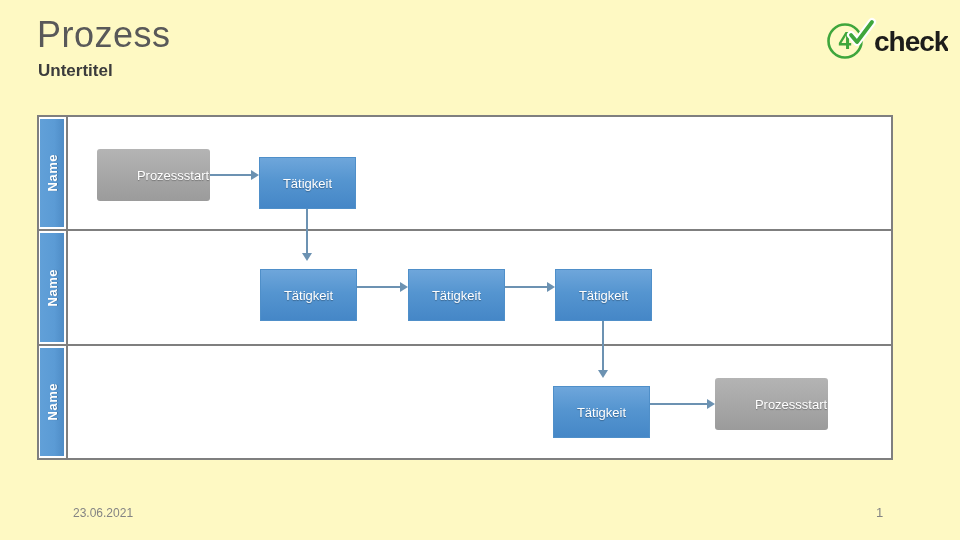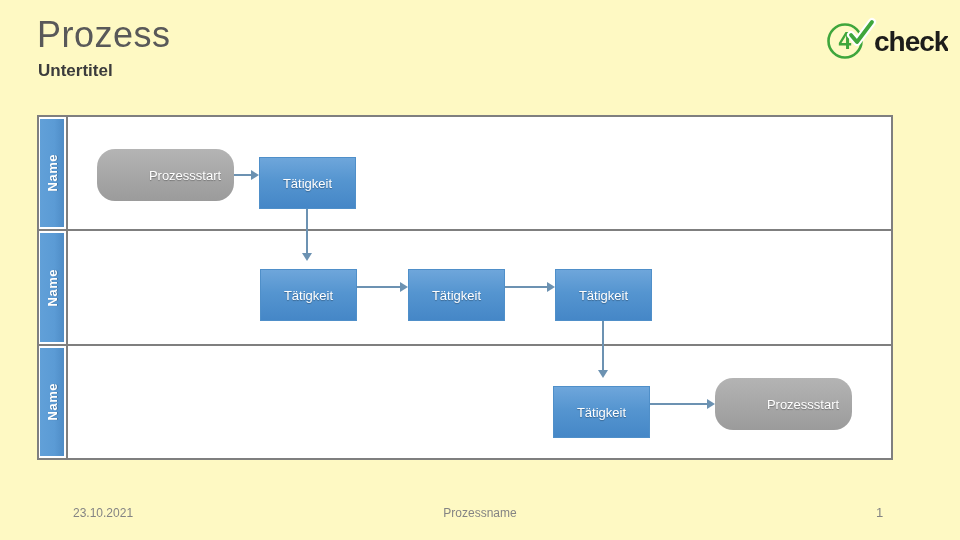--- a/index.html
+++ b/index.html
@@ -31,21 +31,21 @@
     text-shadow:0 1px 1px rgba(0,0,0,0.25);
   }
   .lane-content { flex:1; }
 
   
   .node {
     position:absolute; display:flex; align-items:center; justify-content:center;
     color:#ffffff; font-size:13px; text-shadow:0 1px 1px rgba(0,0,0,0.3); z-index:3;
   }
   .node-start {
-    width:137px; height:52px; border-radius:18px;
+    width:113px; height:52px; border-radius:3px;
     background:linear-gradient(180deg,#b4b4b4 0%,#a6a6a6 55%,#9b9b9b 100%);
     padding-left:39px;
   }
   .node-task {
     width:97px; height:52px;
     background:linear-gradient(180deg,#6ea6db 0%,#5595d0 45%,#4587c7 100%);
     border:1px solid #4f8fc9;
     margin-top:8px;
   }
   .n-start1 { left:97px;  top:149px; }
@@ -130,17 +130,16 @@
   <div class="arrow-h a6"></div>
 
   <div class="node node-start n-start1">Prozessstart</div>
   <div class="node node-task n-task1">Tätigkeit</div>
   <div class="node node-task n-task2">Tätigkeit</div>
   <div class="node node-task n-task3">Tätigkeit</div>
   <div class="node node-task n-task4">Tätigkeit</div>
   <div class="node node-task n-task5">Tätigkeit</div>
   <div class="node node-start n-end1">Prozessstart</div>
 
-  <div class="footer-date">23.10.2021</div>
-  <div class="footer-name">Prozessname</div>
+  <div class="footer-date">23.06.2021</div>
   <div class="footer-page">1</div>
 
 </div>
 
 </body></html>

